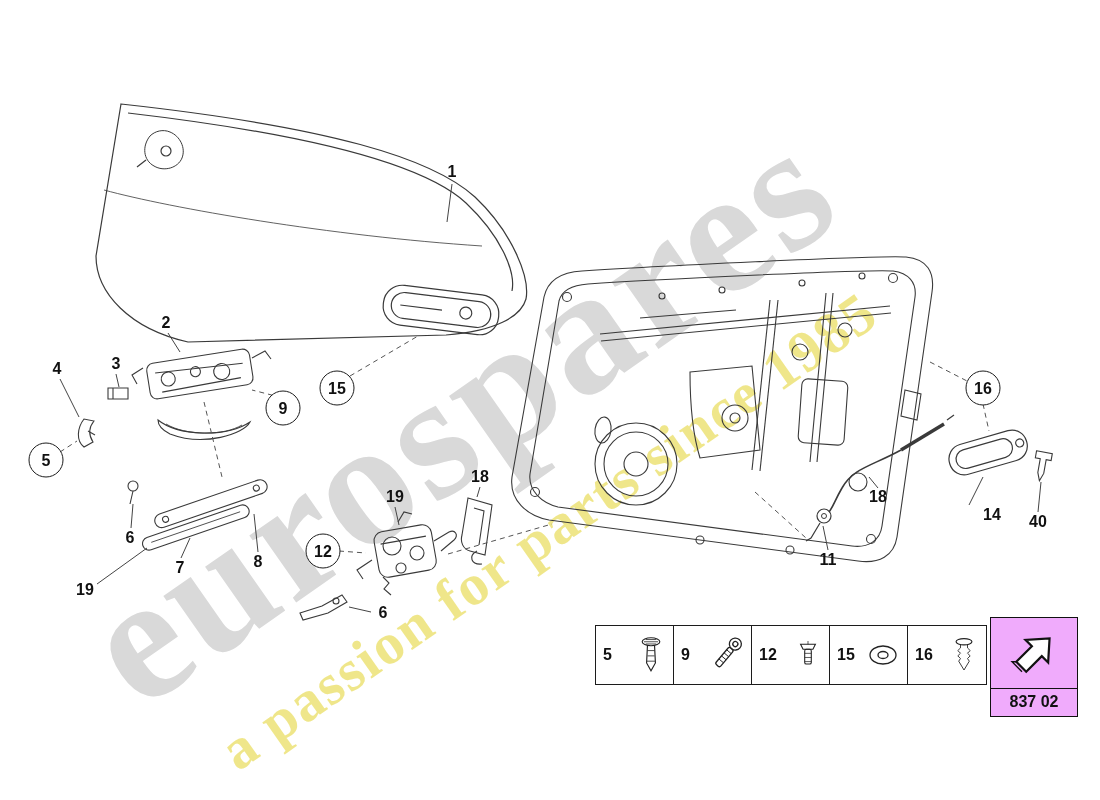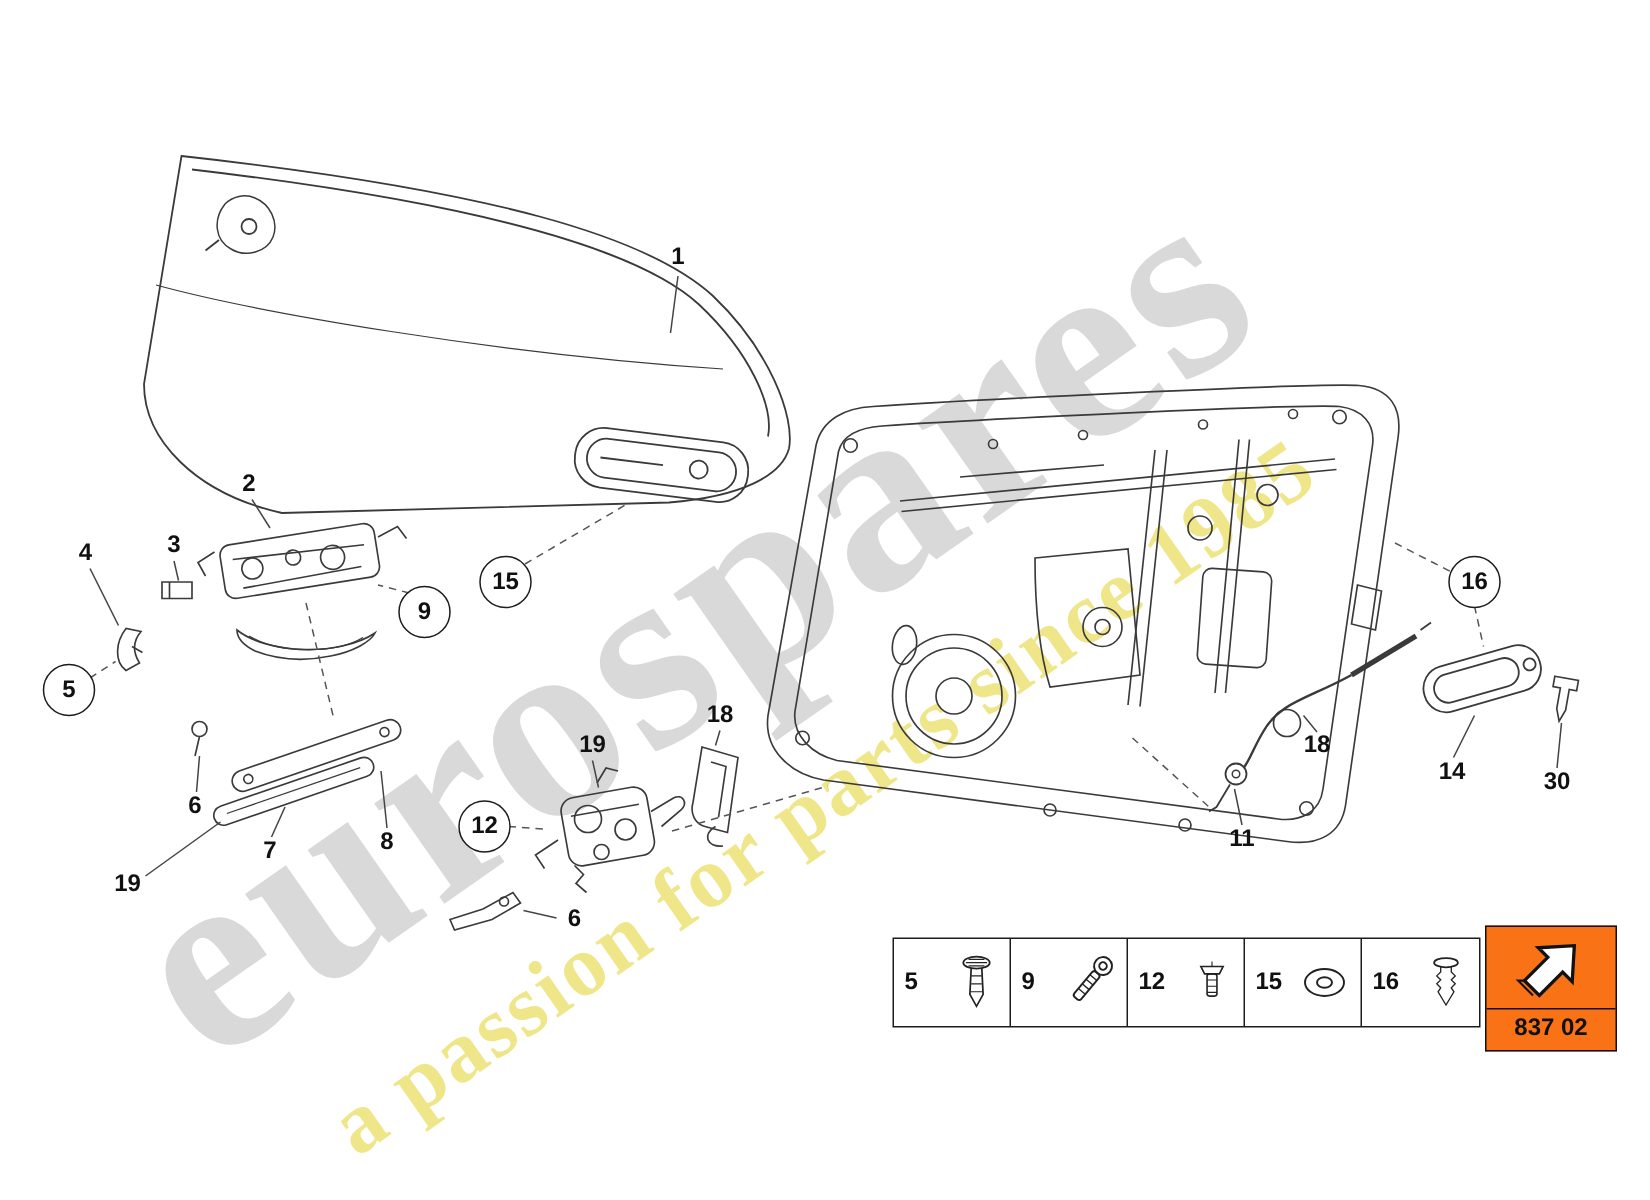--- a/index.html
+++ b/index.html
@@ -29,22 +29,22 @@
     position:absolute; left:595px; top:625px; height:58px;
     display:flex; border:1.4px solid #1c1c1c; background:#fff; z-index:4;
   }
   .legend-cell {
     width:78px; display:flex; align-items:center; justify-content:space-between;
     padding:0 7px; box-sizing:border-box; border-right:1.4px solid #1c1c1c;
   }
   .legend-cell:last-child { border-right:none; }
   .legend-num { font:bold 16px "Liberation Sans", sans-serif; color:#111; }
   .part-box {
-    position:absolute; left:990px; top:617px; width:88px; height:84px;
-    border:1.7px solid #111; box-sizing:border-box; background:#f97316; z-index:4;
+    position:absolute; left:990px; top:617px; width:88px; height:100px;
+    border:1.7px solid #111; box-sizing:border-box; background:#f0abfc; z-index:4;
     display:flex; flex-direction:column;
   }
   .part-box .arrow-wrap { flex:1; display:flex; align-items:center; justify-content:center; }
   .part-code {
     border-top:1.7px solid #111; text-align:center;
     font:bold 16px "Liberation Sans", sans-serif; color:#111;
     height:27px; line-height:26px;
   }
 </style>
 </head>
@@ -227,27 +227,27 @@
   <div class="callout" style="left:57px;top:369px">4</div>
   <div class="callout circled" style="left:46px;top:460px">5</div>
   <div class="callout" style="left:130px;top:538px">6</div>
   <div class="callout" style="left:180px;top:568px">7</div>
   <div class="callout" style="left:258px;top:562px">8</div>
   <div class="callout circled" style="left:283px;top:408px">9</div>
   <div class="callout" style="left:383px;top:613px">6</div>
   <div class="callout" style="left:395px;top:497px">19</div>
   <div class="callout circled" style="left:323px;top:551px">12</div>
   <div class="callout" style="left:828px;top:560px">11</div>
-  <div class="callout" style="left:968px;top:515px">14</div>
+  <div class="callout" style="left:992px;top:515px">14</div>
   <div class="callout circled" style="left:337px;top:388px">15</div>
   <div class="callout circled" style="left:983px;top:388px">16</div>
   <div class="callout" style="left:480px;top:477px">18</div>
   <div class="callout" style="left:878px;top:497px">18</div>
   <div class="callout" style="left:85px;top:590px">19</div>
-  <div class="callout" style="left:1038px;top:522px">30</div>
+  <div class="callout" style="left:1038px;top:522px">40</div>
 
   <div class="legend">
     <div class="legend-cell">
       <span class="legend-num">5</span>
       <svg width="30" height="46" viewBox="0 0 34 46" stroke="#222" fill="none" stroke-width="1.3">
         <ellipse cx="17" cy="8" rx="10" ry="4.5"></ellipse>
         <path d="M9,8 h16 M11,5.5 h12 M11,10.5 h12" stroke-width="0.9"></path>
         <path d="M13,12 L12,32 L17,41 L22,32 L21,12"></path>
         <path d="M13,18 h8 M13,24 h8 M12.5,30 h9" stroke-width="0.9"></path>
       </svg>

